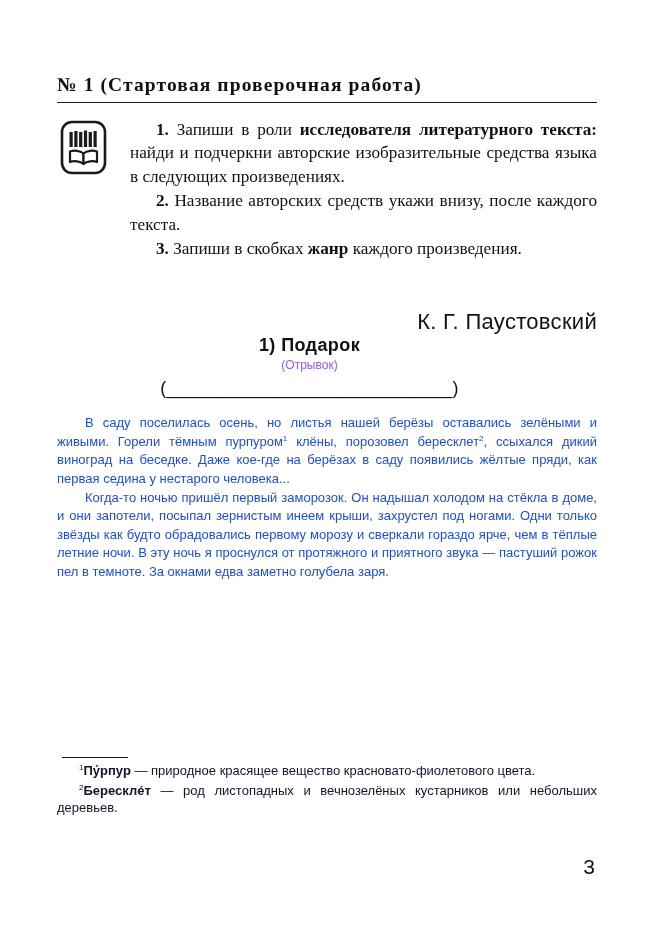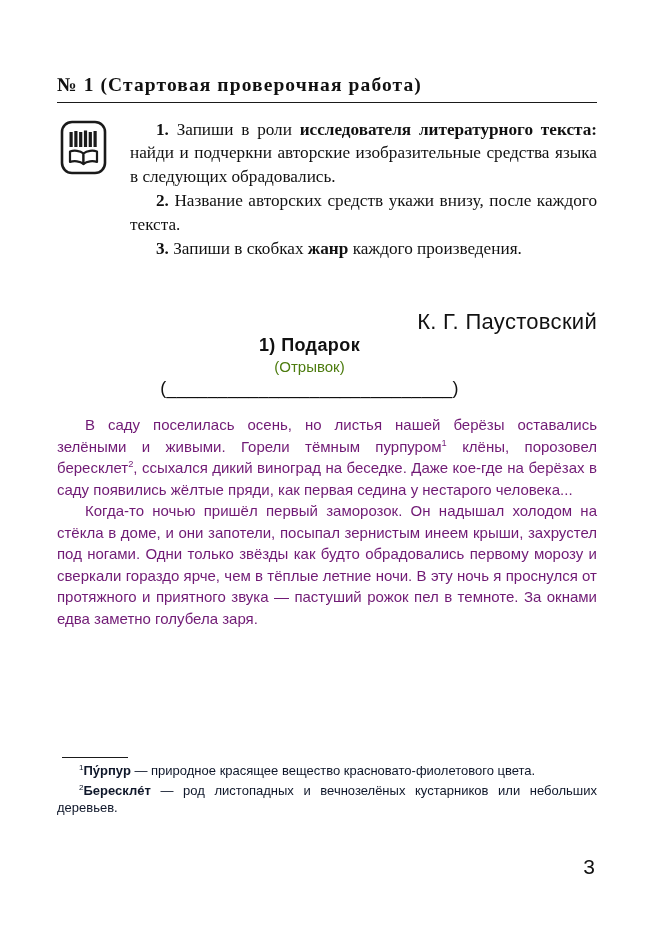--- a/index.html
+++ b/index.html
@@ -101,46 +101,46 @@
     font-weight: bold;
     letter-spacing: 0.4px;
     color: #111;
   }
   .work-subtitle {
     position: absolute;
     left: 57px;
     top: 358px;
     width: 505px;
     text-align: center;
-    font-size: 15px;
-    color: #4d7c0f;
+    font-size: 12px;
+    color: #8b5cf6;
   }
   .genre-blank {
     position: absolute;
     left: 57px;
     top: 378px;
     width: 505px;
     text-align: center;
     font-size: 18px;
     letter-spacing: 0.2px;
     color: #111;
     white-space: nowrap;
   }
 
   
   .body-text {
     position: absolute;
     left: 57px;
     top: 414px;
     width: 540px;
-    font-size: 15px;
+    font-size: 13px;
     line-height: 1.435;
     text-align: justify;
     text-justify: inter-word;
-    color: #701a75;
+    color: #1d4ed8;
   }
   .body-text p {
     margin: 0;
     text-indent: 28px;
   }
   .body-text p + p { margin-top: 0px; }
   sup {
     font-size: 0.62em;
     vertical-align: super;
     line-height: 0;
@@ -208,21 +208,21 @@
           <rect x="33.5" y="11" width="3.2" height="16"></rect>
         </g>
         <g fill="none" stroke="#1a1a1a" stroke-width="2.2" stroke-linejoin="round">
           <path d="M23.5 33.5 C20 30.5 14 30 10 31.5 L10 42 C14 40.5 20 41 23.5 44 Z" fill="#ffffff"></path>
           <path d="M23.5 33.5 C27 30.5 33 30 37 31.5 L37 42 C33 40.5 27 41 23.5 44 Z" fill="#ffffff"></path>
         </g>
       </svg>
     </span>
 
     <div class="task-text">
-      <p><span class="num">1.</span><span> Запиши в роли </span><b>исследователя литературного текста:</b><span> найди и подчеркни авторские изобразительные средства языка в следующих обрадовались.</span></p>
+      <p><span class="num">1.</span><span> Запиши в роли </span><b>исследователя литературного текста:</b><span> найди и подчеркни авторские изобразительные средства языка в следующих произведениях.</span></p>
       <p><span class="num">2.</span><span> Название авторских средств укажи внизу, после каждого текста.</span></p>
       <p><span class="num">3.</span><span> Запиши в скобках </span><b>жанр</b><span> каждого произведения.</span></p>
     </div>
   </div>
 
   <div class="author">К.  Г.  Паустовский</div>
   <div class="work-title">1)  Подарок</div>
   <div class="work-subtitle">(Отрывок)</div>
   <div class="genre-blank">(____________________________)</div>
 

